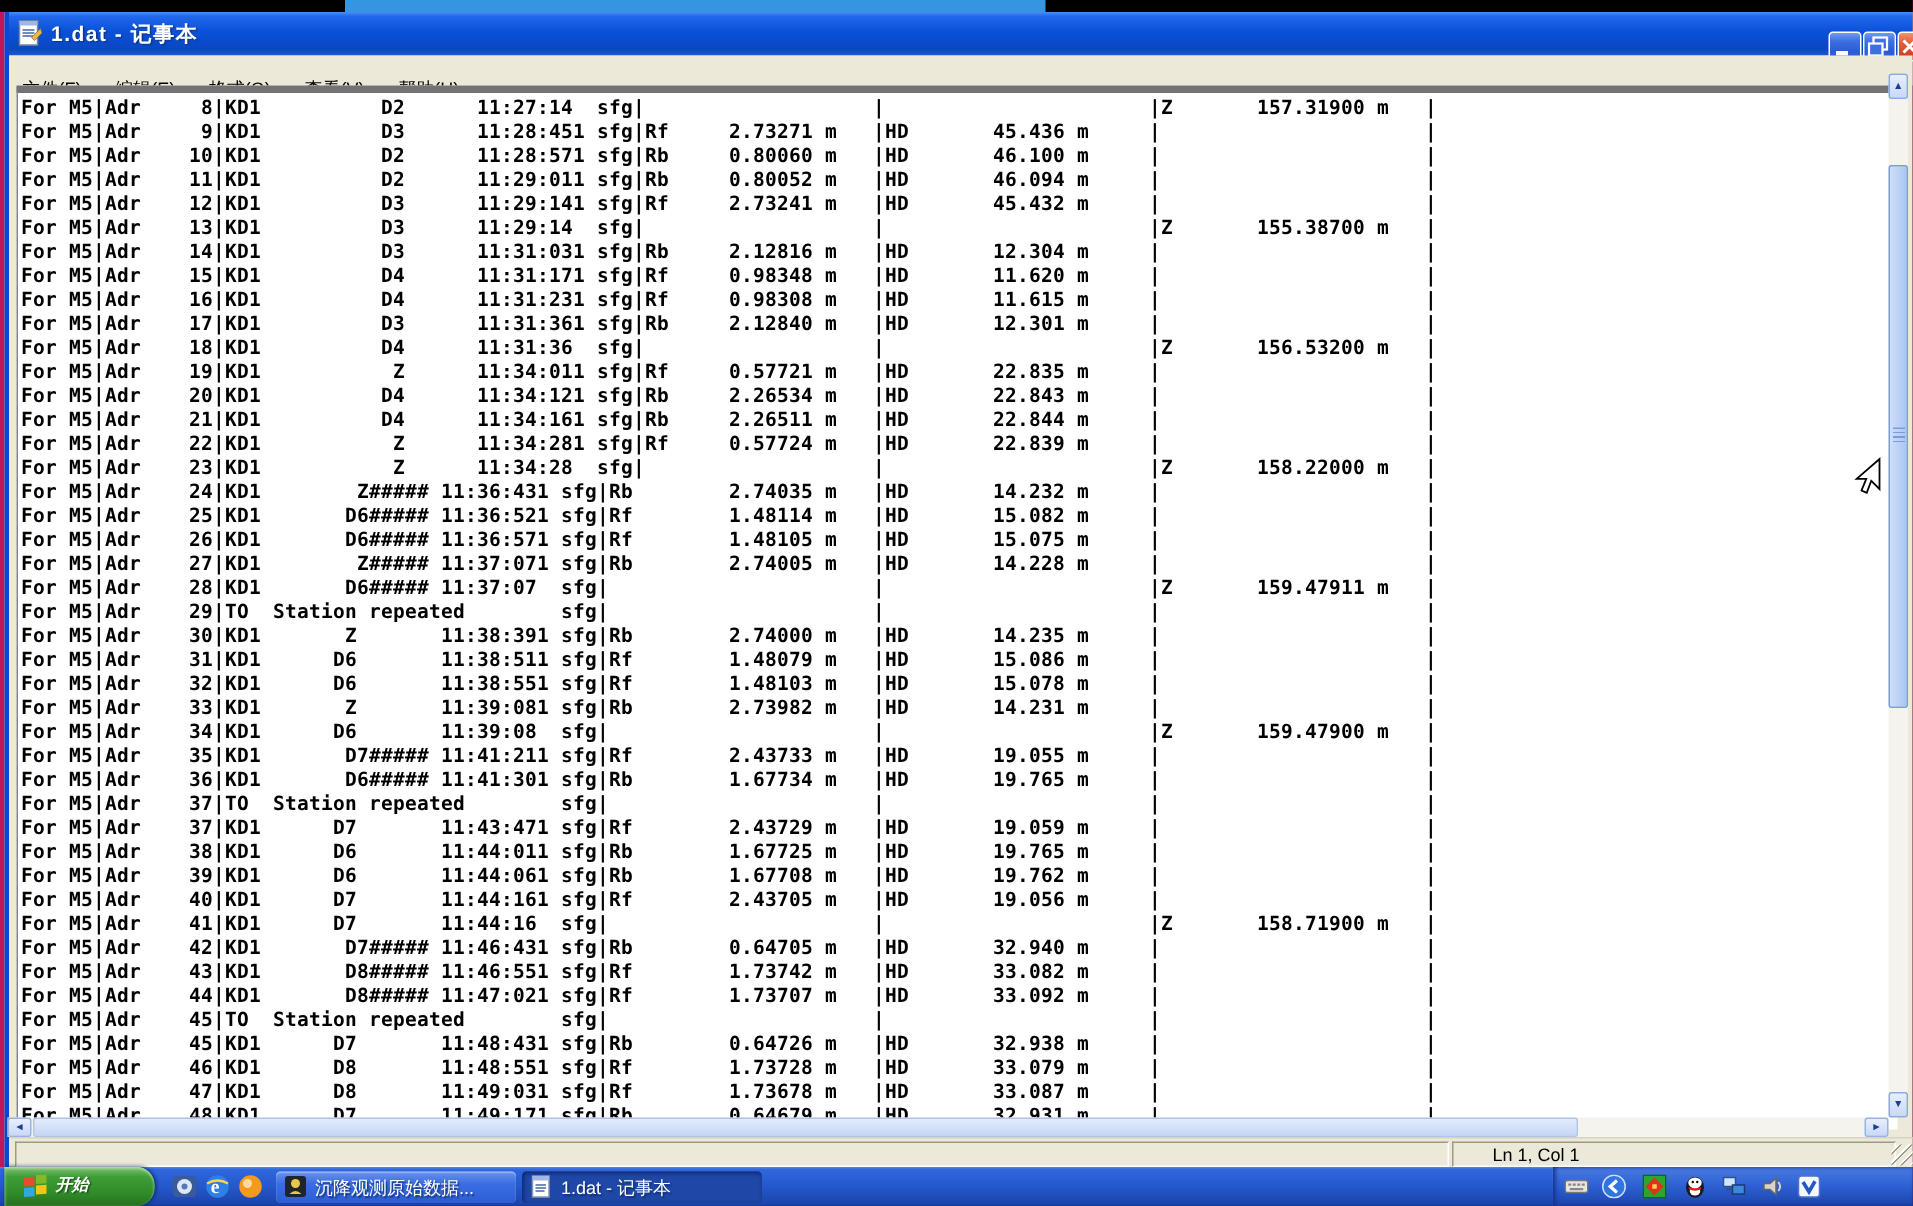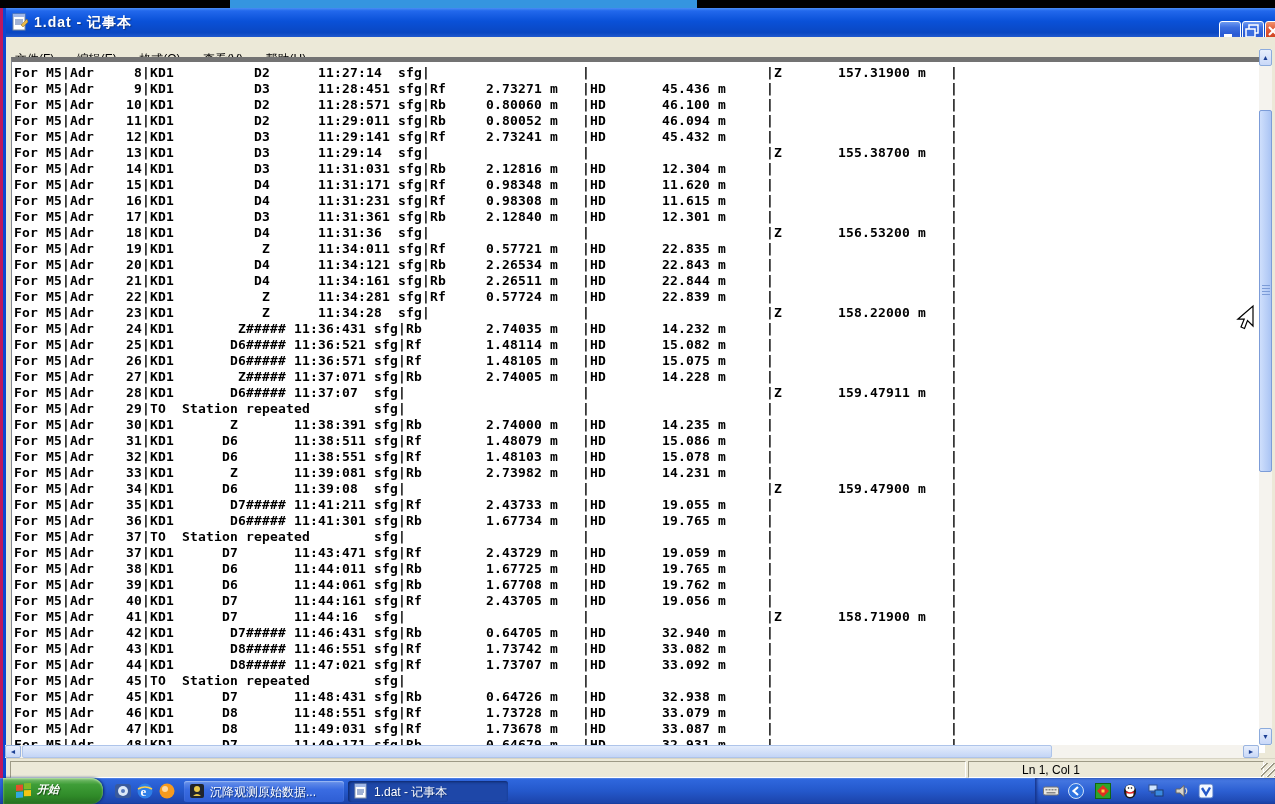--- a/index.html
+++ b/index.html
@@ -166,21 +166,21 @@
 For M5|Adr    44|KD1       D8##### 11:47:021 sfg|Rf        1.73707 m   |HD       33.092 m     |                      |
 For M5|Adr    45|TO  Station repeated        sfg|                      |                      |                      |
 For M5|Adr    45|KD1      D7       11:48:431 sfg|Rb        0.64726 m   |HD       32.938 m     |                      |
 For M5|Adr    46|KD1      D8       11:48:551 sfg|Rf        1.73728 m   |HD       33.079 m     |                      |
 For M5|Adr    47|KD1      D8       11:49:031 sfg|Rf        1.73678 m   |HD       33.087 m     |                      |
 For M5|Adr    48|KD1      D7       11:49:171 sfg|Rb        0.64679 m   |HD       32.931 m     |                      |</pre>
     </div>
 
     <div class="statusbar">
       <div class="sb-panel" style="left:4px; width:956px;"></div>
-      <div class="sb-panel" style="left:962px; width:296px;padding-left:27px;">
+      <div class="sb-panel" style="left:962px; width:296px;">
         <div class="sb-text">Ln 1, Col 1</div>
       </div>
       <div class="sb-grip"></div>
     </div>
   </div>
 
   <div class="vscroll">
     <div class="vbtn" style="top:0;">▲</div>
     <div class="vthumb">
       <div class="grip"></div>

